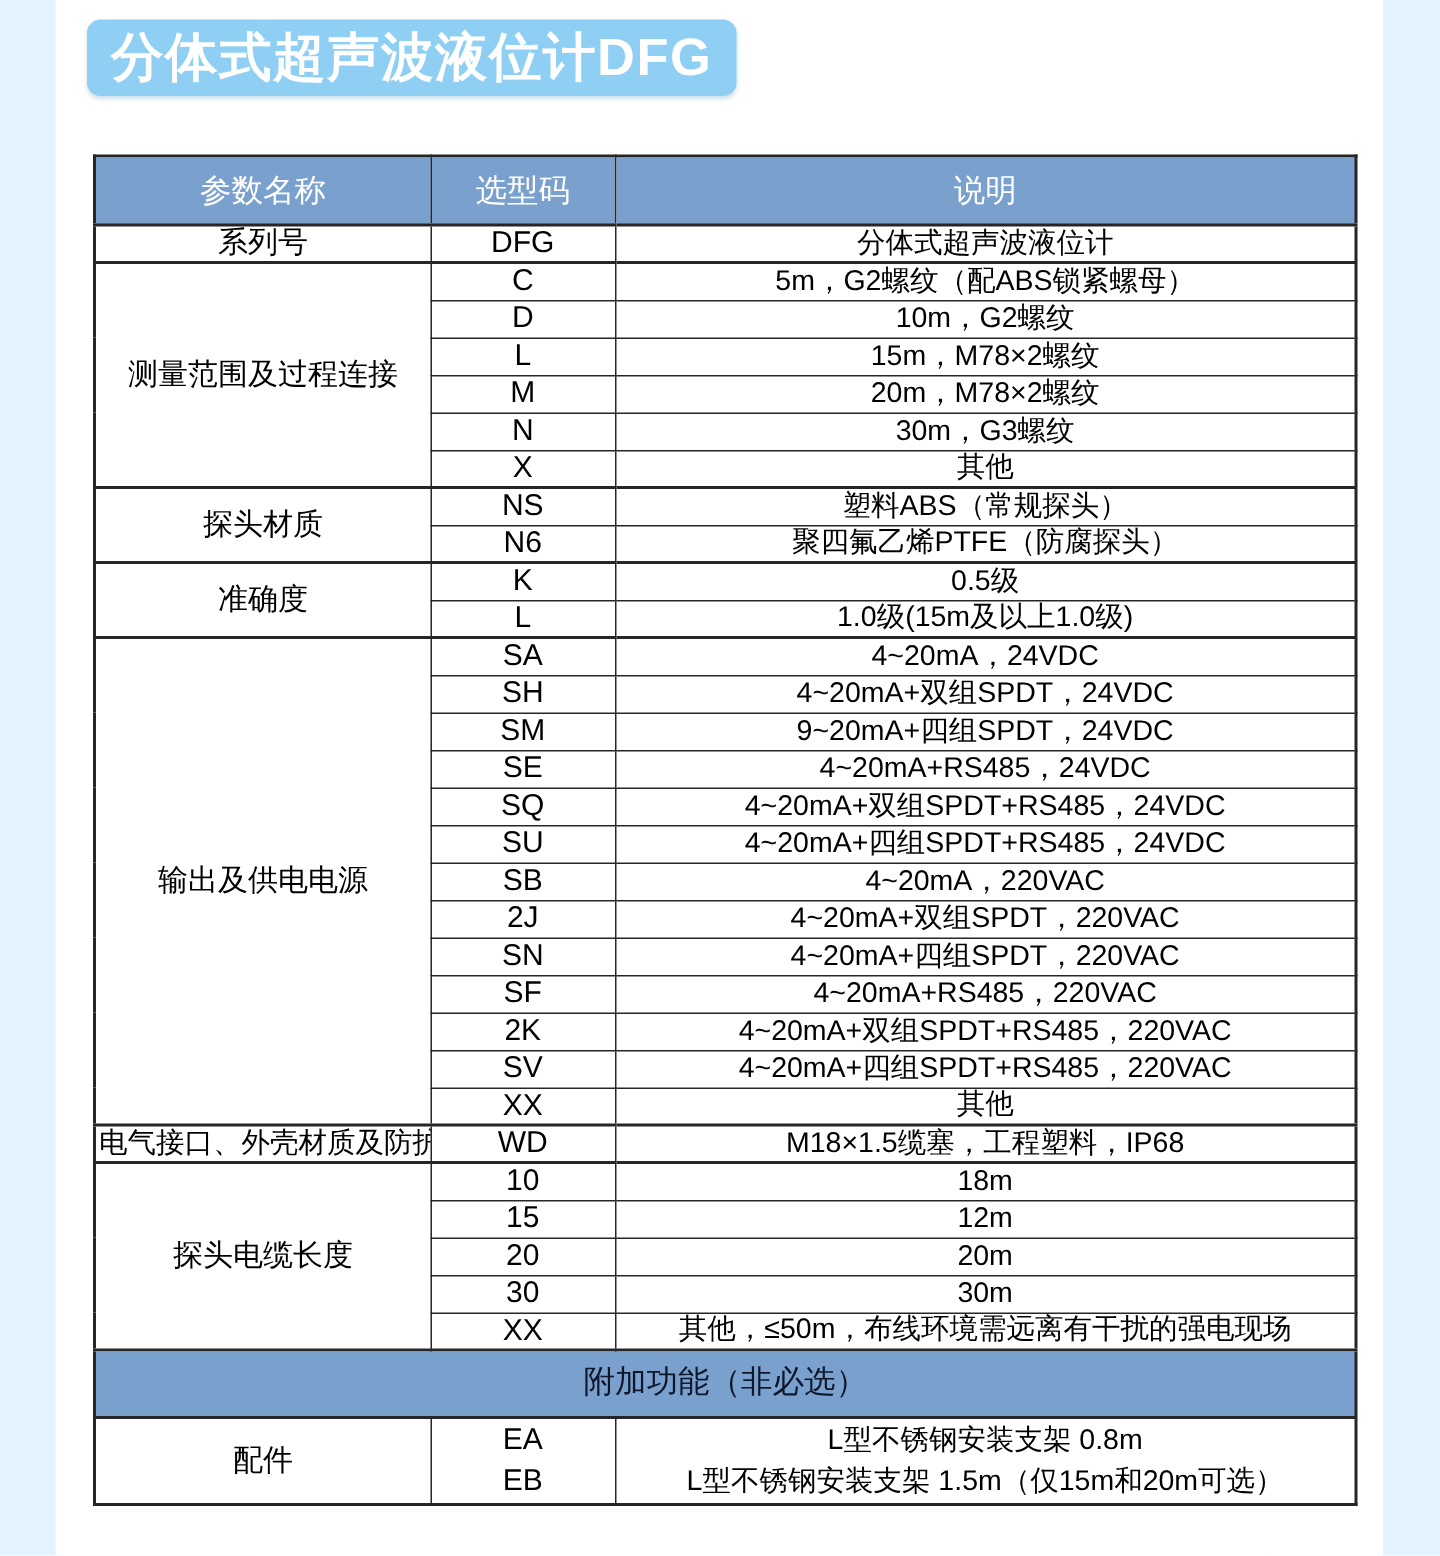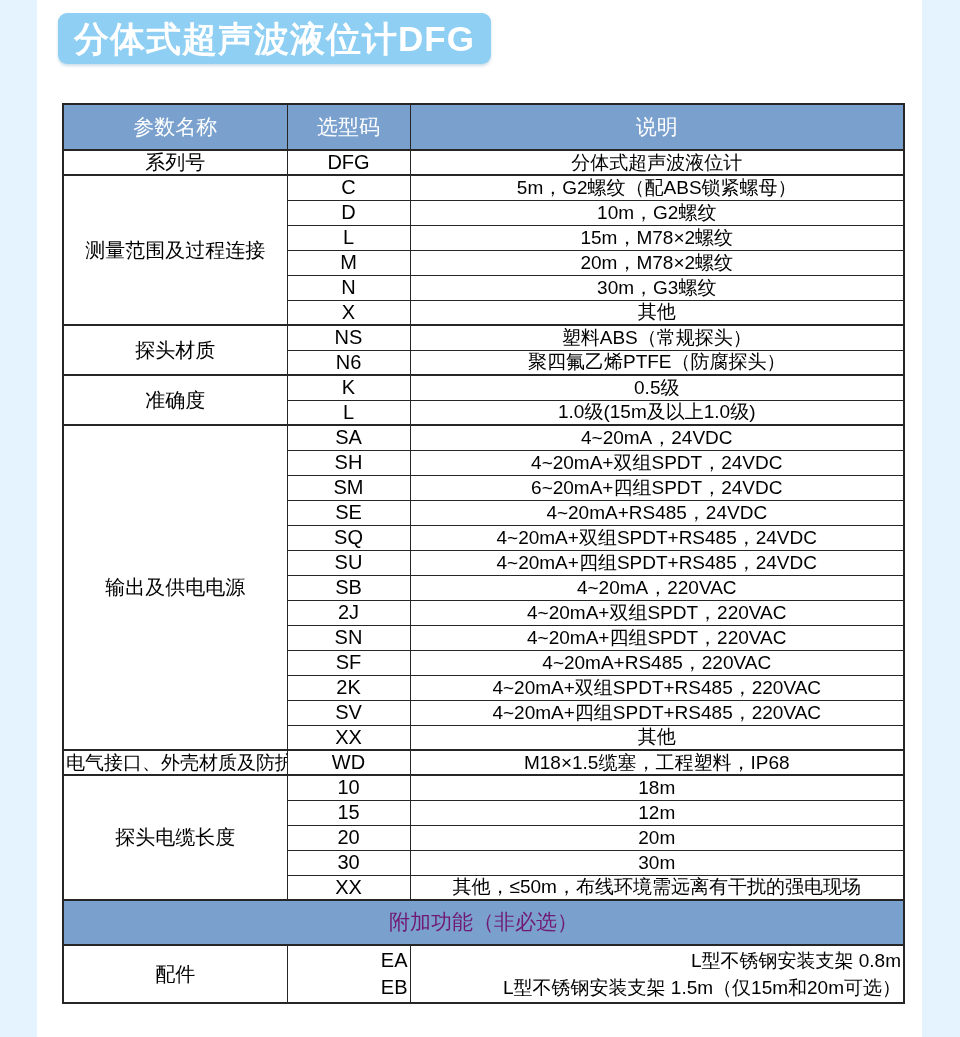--- a/index.html
+++ b/index.html
@@ -68,34 +68,33 @@
     height:25px;
     font-size:19px;
     line-height:1.05;
   }
   .spec td.code{font-size:20px;}
   .spec td.param{font-size:20px;}
   .spec td.param.small{font-size:19px;}
   .spec tr.section-start td{border-top:2px solid var(--border);}
   .spec tr.band-row td{
     background:var(--header-bg);
-    color:#701a75;
+    color:#0f172a;
     font-size:21px;
     height:45px;
     border-top:2px solid var(--border);
     border-bottom:2px solid var(--border);
   }
   .spec tr.acc-row td{height:58px;}
   .spec td .stack-line{
     display:block;
     height:27px;
     line-height:27px;
     font-size:19px;
     white-space:nowrap;
-    text-align:right;
   }
   .spec td.code .stack-line{font-size:20px;}
 </style>
 </head>
 <body>
 
 <div class="content">
   <div class="title">分体式超声波液位计DFG</div>
 
   <table class="spec">
@@ -164,21 +163,21 @@
           <td class="param" rowspan="13">输出及供电电源</td>
           <td class="code">SA</td>
           <td class="desc">4~20mA，24VDC</td>
         </tr>
         <tr>
           <td class="code">SH</td>
           <td class="desc">4~20mA+双组SPDT，24VDC</td>
         </tr>
         <tr>
           <td class="code">SM</td>
-          <td class="desc">6~20mA+四组SPDT，24VDC</td>
+          <td class="desc">9~20mA+四组SPDT，24VDC</td>
         </tr>
         <tr>
           <td class="code">SE</td>
           <td class="desc">4~20mA+RS485，24VDC</td>
         </tr>
         <tr>
           <td class="code">SQ</td>
           <td class="desc">4~20mA+双组SPDT+RS485，24VDC</td>
         </tr>
         <tr>

